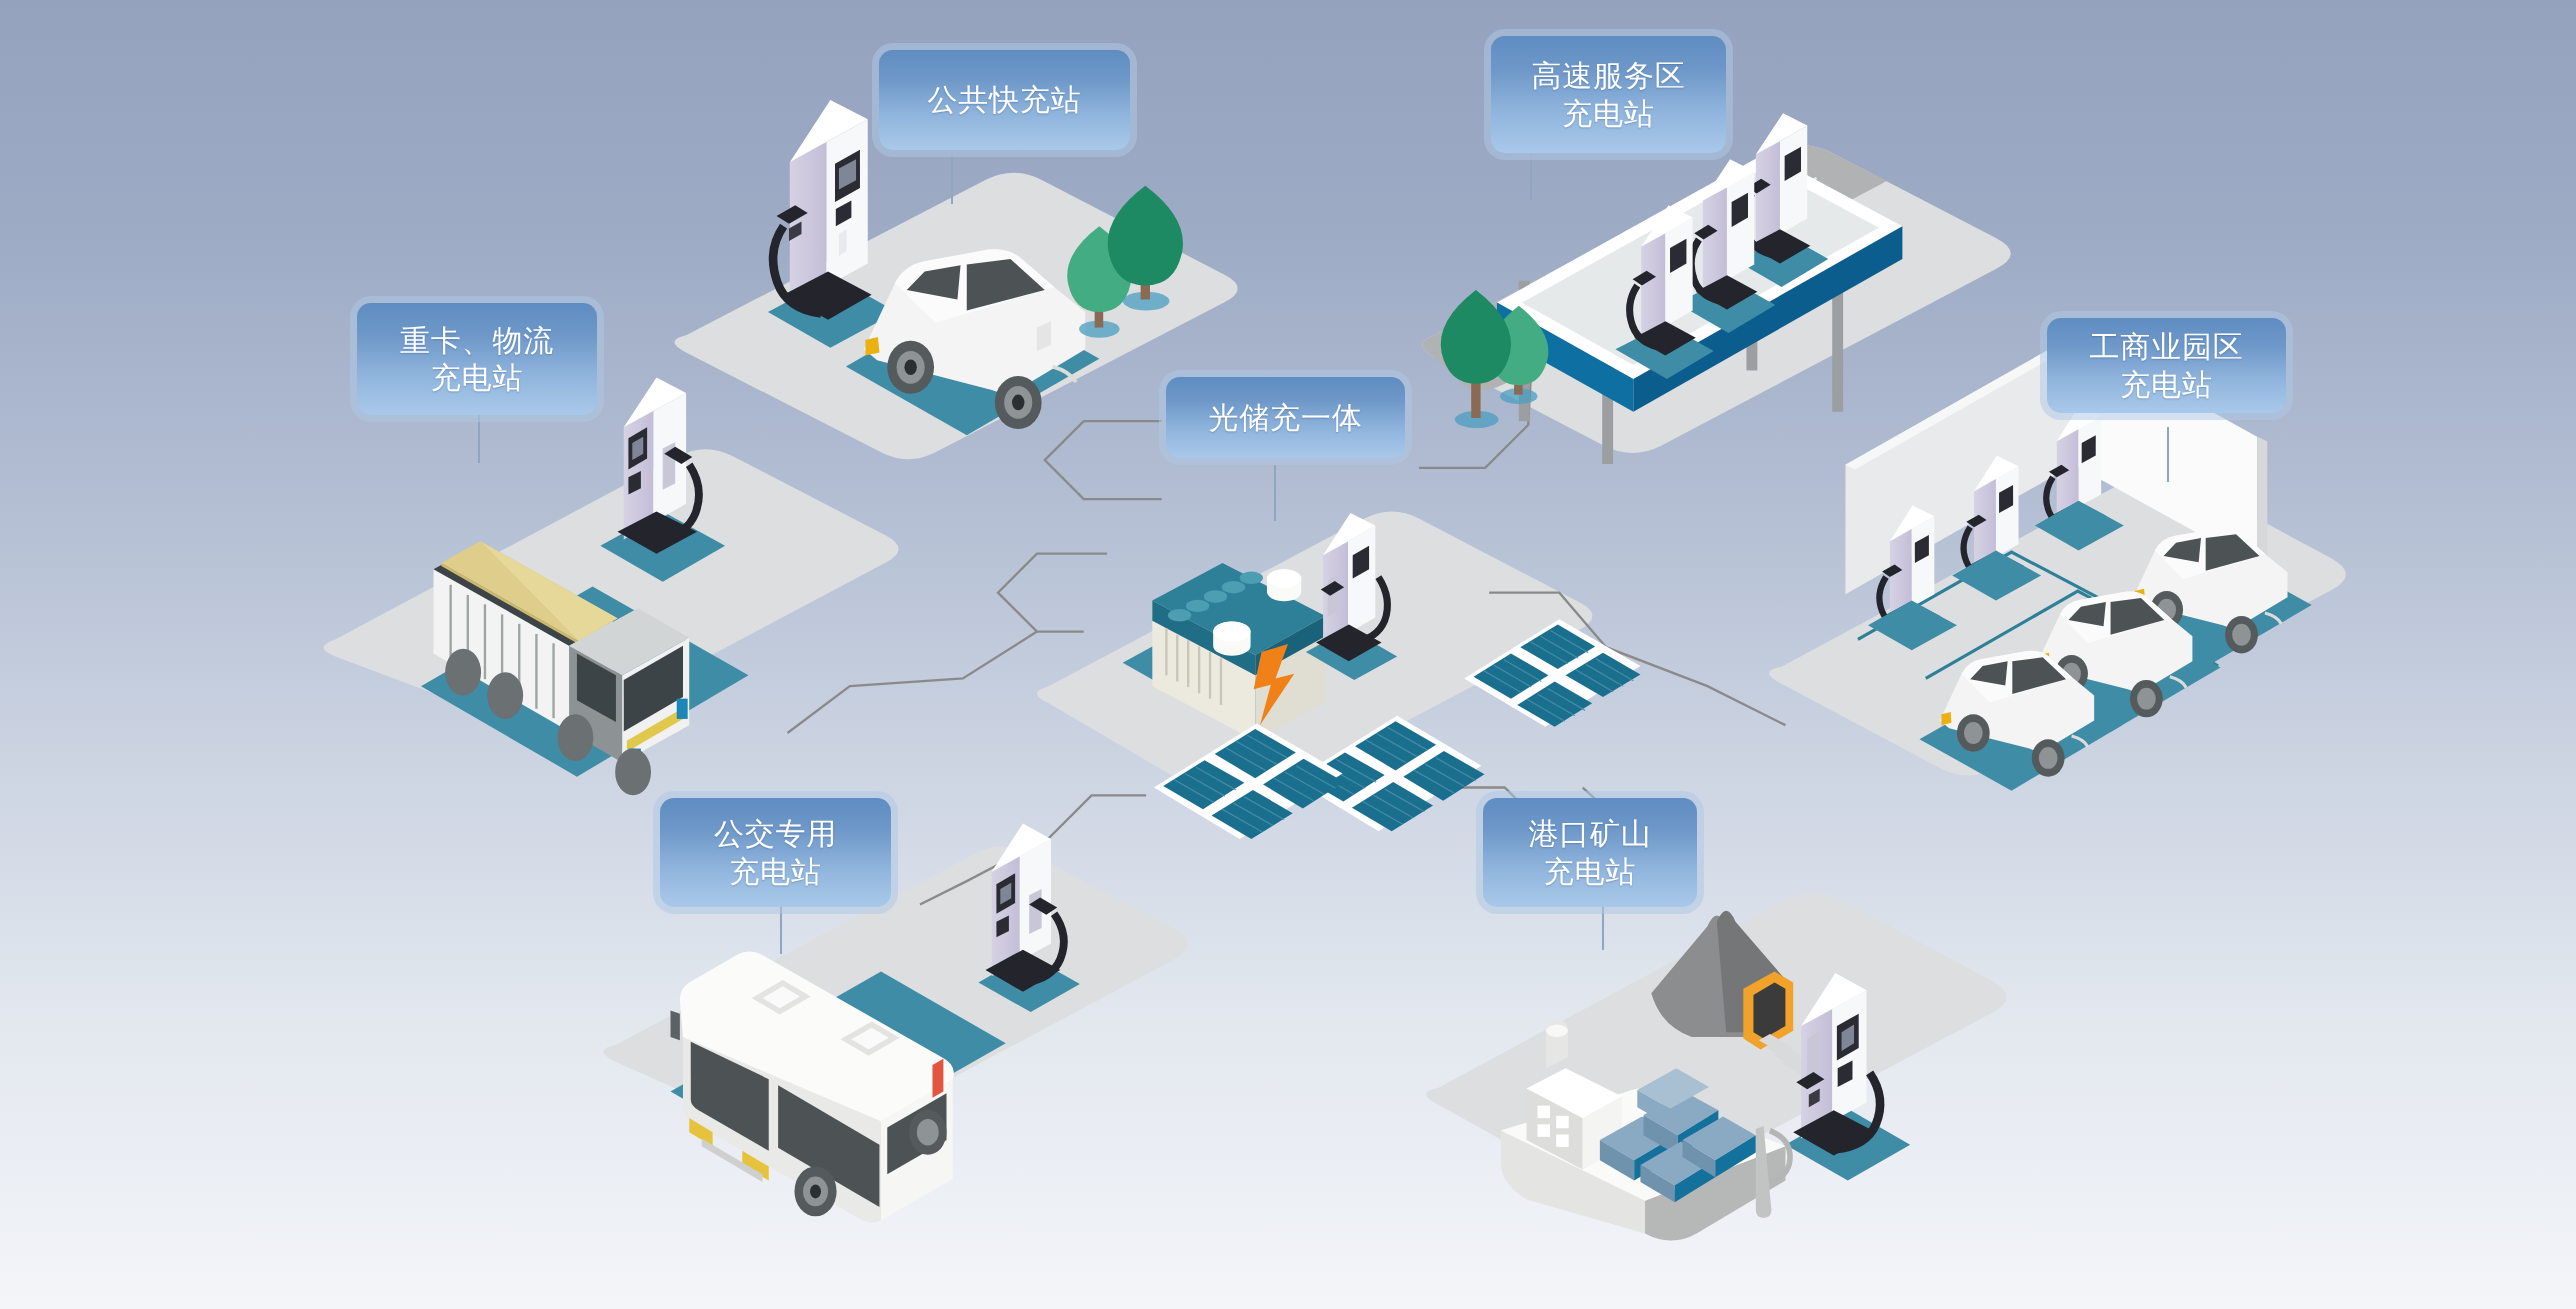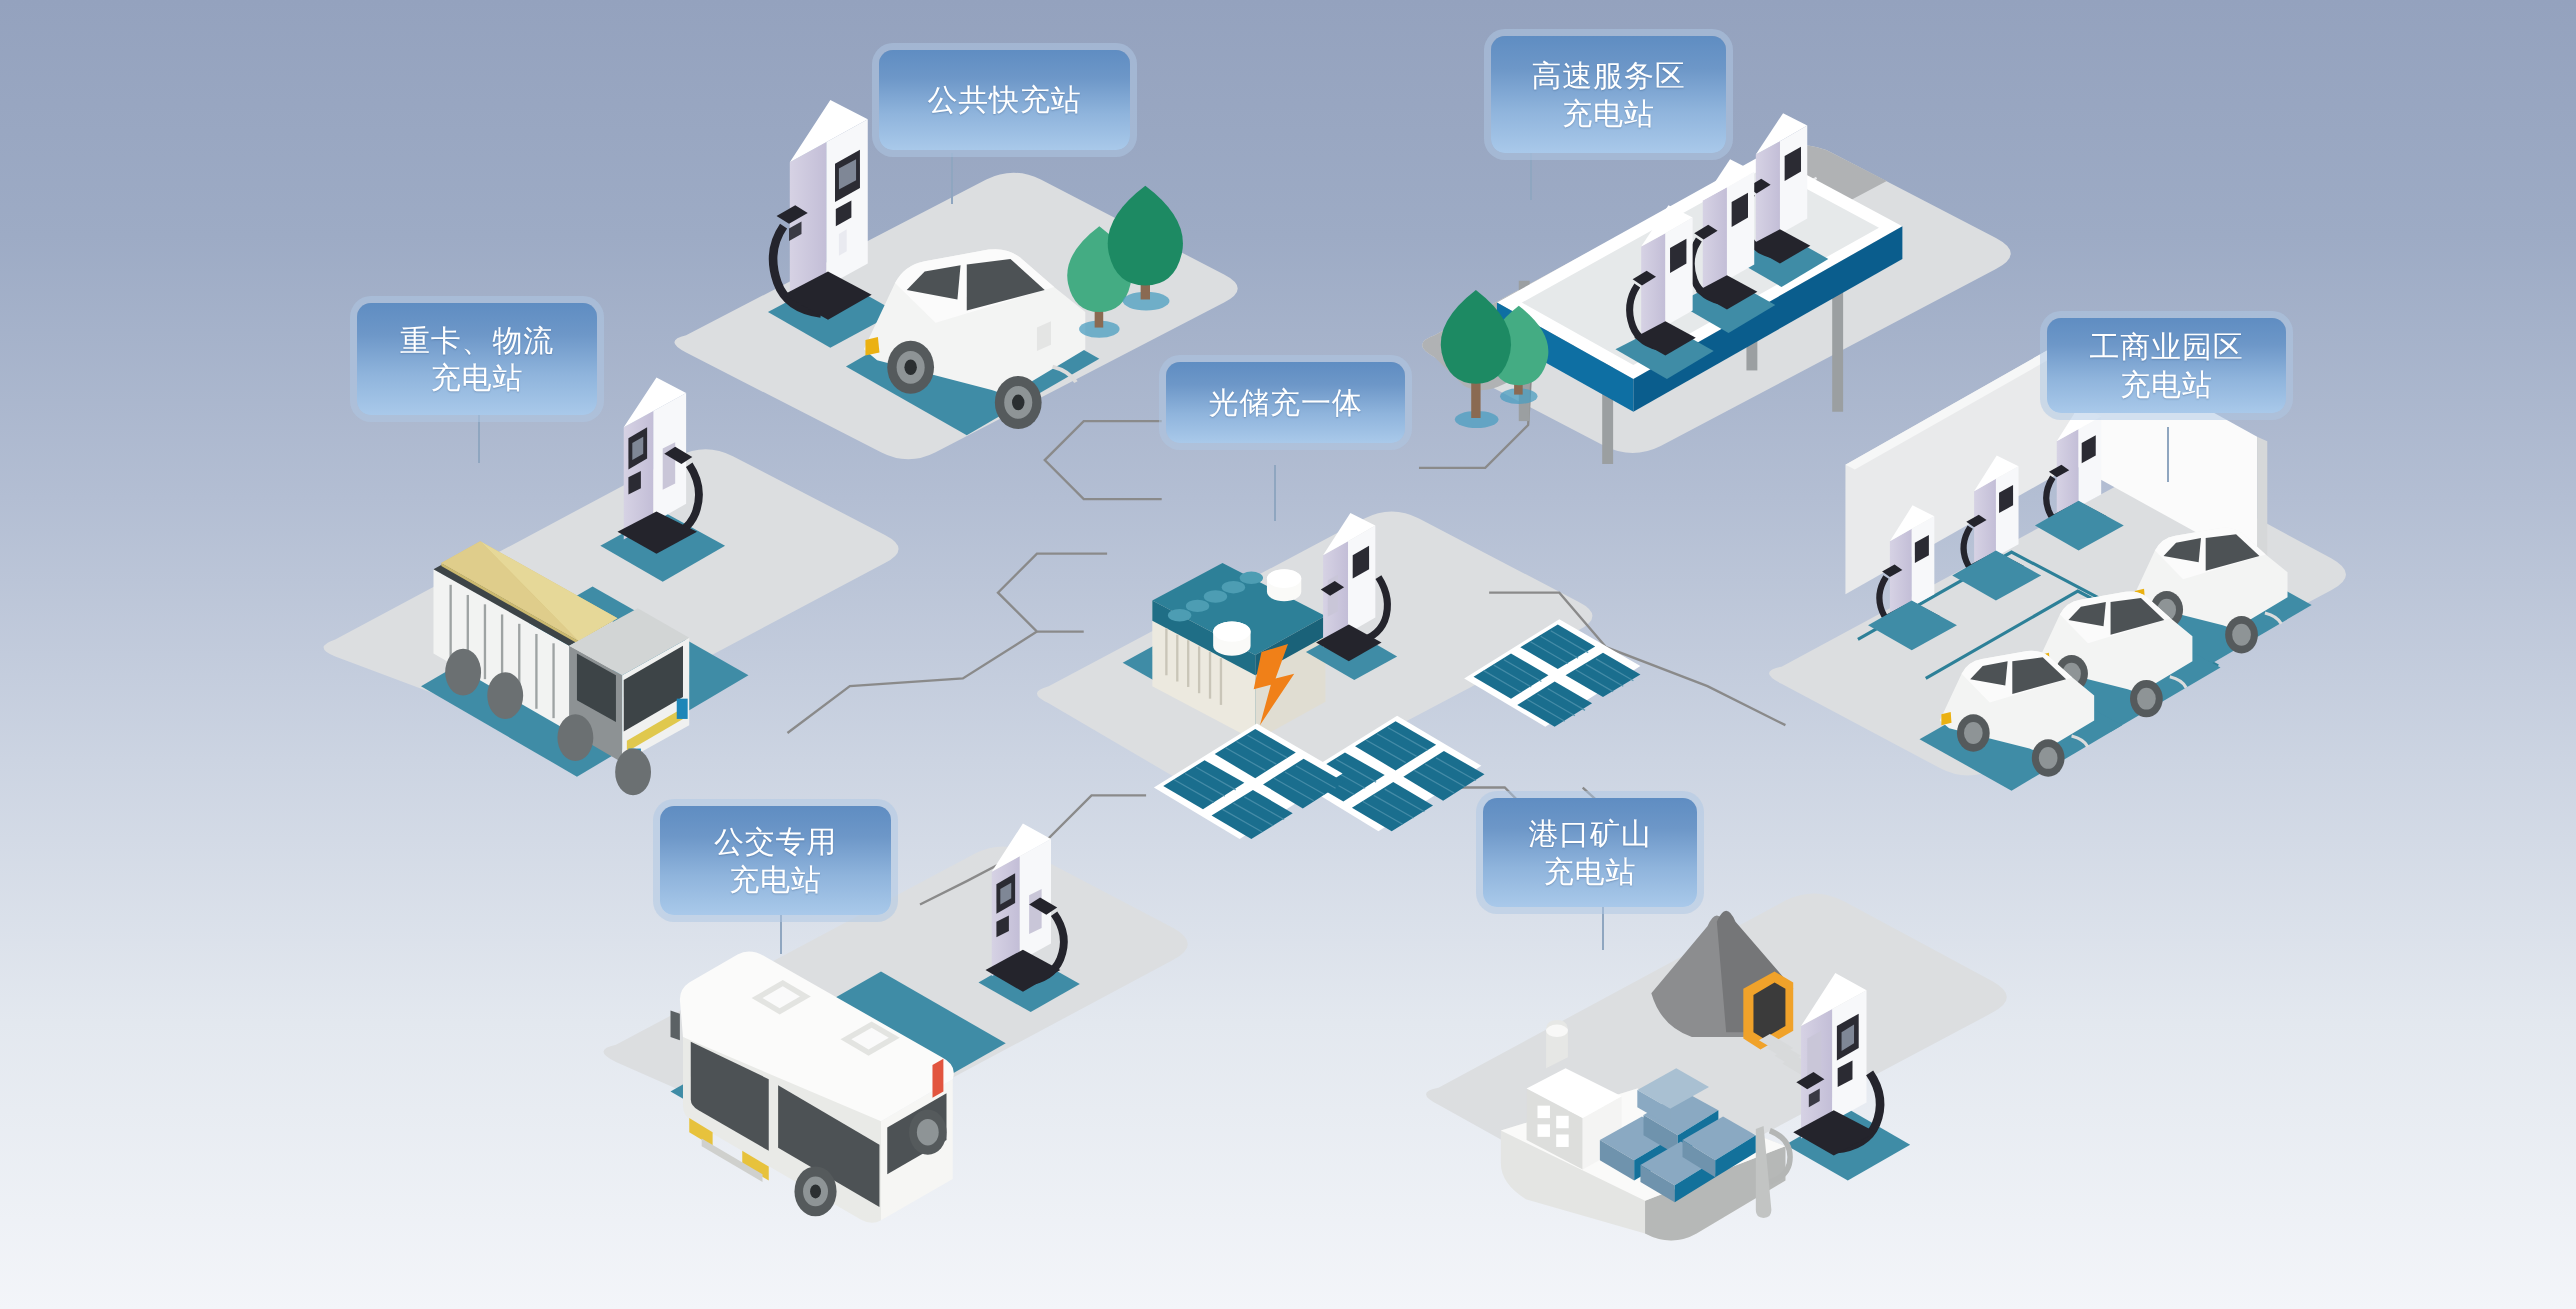--- a/index.html
+++ b/index.html
@@ -582,30 +582,30 @@
   <div class="chip" style="left:1491px;top:36px;width:235px;height:117px;font-family:Liberation Serif, serif;">
     <span class="txt">高速服务区
 充电站</span>
   </div>
 
   <div class="chip" style="left:357px;top:303px;width:240px;height:112px;">
     <span class="txt">重卡、物流
 充电站</span>
   </div>
 
-  <div class="chip" style="left:1166px;top:362px;width:239px;height:81px;">
+  <div class="chip" style="left:1166px;top:377px;width:239px;height:81px;">
     <span class="txt">光储充一体</span>
   </div>
 
   <div class="chip" style="left:2047px;top:318px;width:239px;height:95px;">
     <span class="txt">工商业园区
 充电站</span>
   </div>
 
-  <div class="chip" style="left:660px;top:798px;width:231px;height:109px;margin-top:8px;">
+  <div class="chip" style="left:660px;top:798px;width:231px;height:109px;">
     <span class="txt">公交专用
 充电站</span>
   </div>
 
   <div class="chip" style="left:1483px;top:798px;width:214px;height:109px;">
     <span class="txt">港口矿山
 充电站</span>
   </div>
 
 </div>

